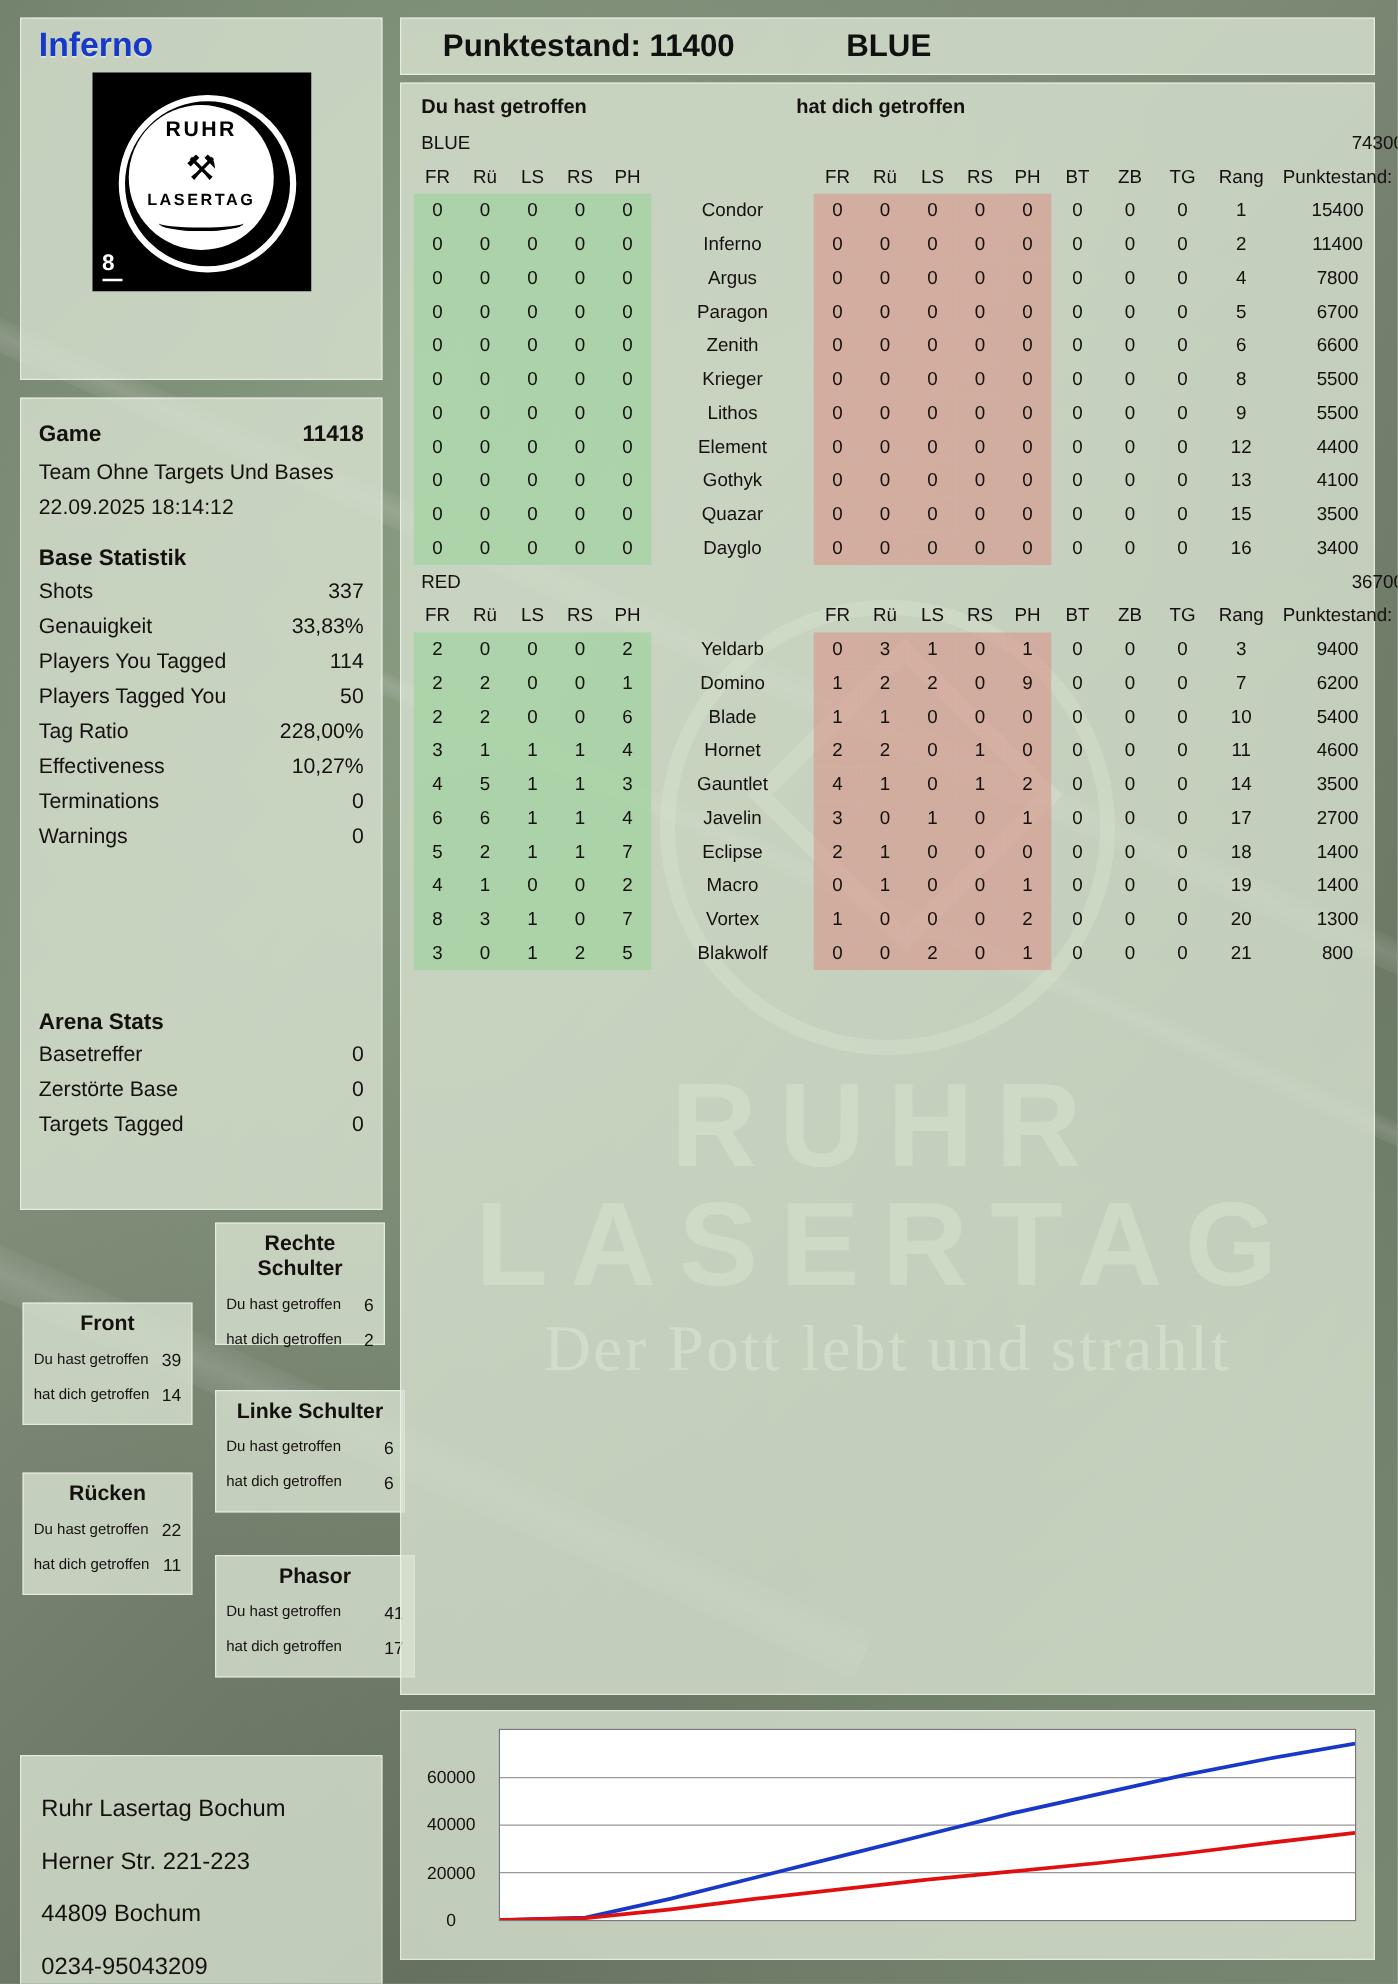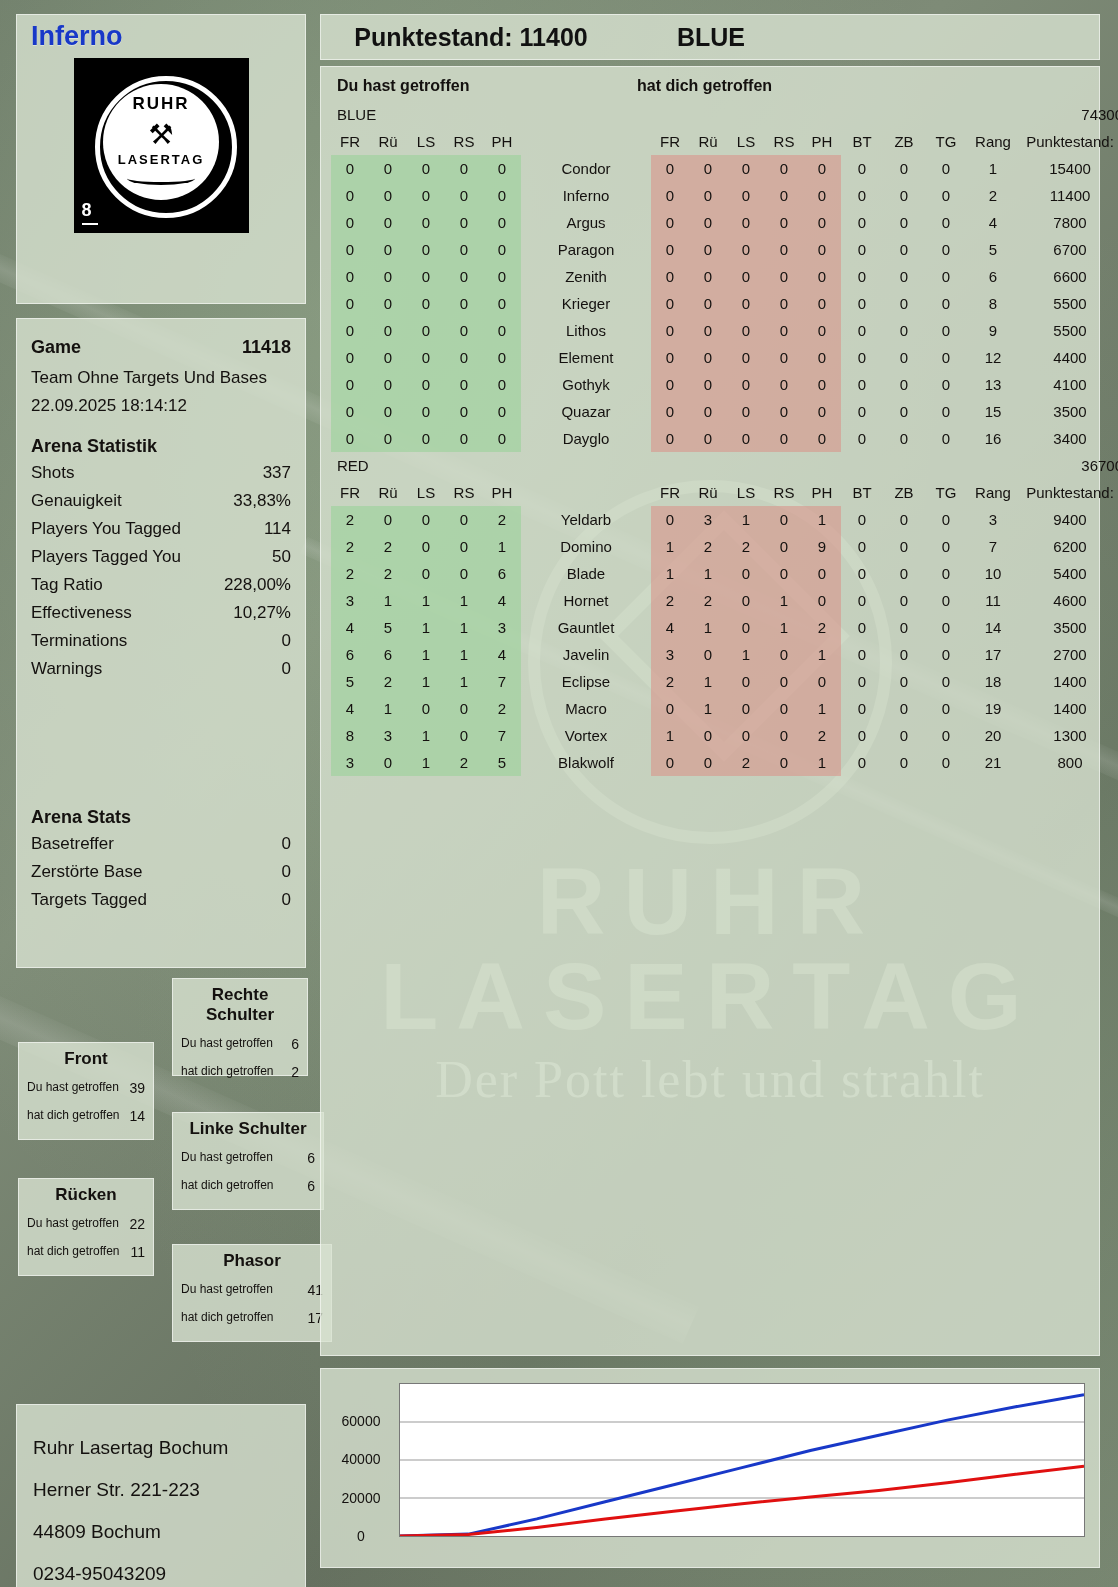--- a/index.html
+++ b/index.html
@@ -386,21 +386,21 @@
     <span class="hdr">Game</span>
     <span class="hdr val">11418</span>
   </div>
   <div class="row">
     <span>Team Ohne Targets Und Bases</span>
   </div>
   <div class="row">
     <span>22.09.2025 18:14:12</span>
   </div>
 
-  <div class="hdr" style="margin-top:12px;">Arena Statistik</div>
+  <div class="hdr" style="margin-top:12px;">Base Statistik</div>
   <div class="row">
       <span>Shots</span>
       <span class="val">337</span>
     </div>
   <div class="row">
       <span>Genauigkeit</span>
       <span class="val">33,83%</span>
     </div>
   <div class="row">
       <span>Players You Tagged</span>

